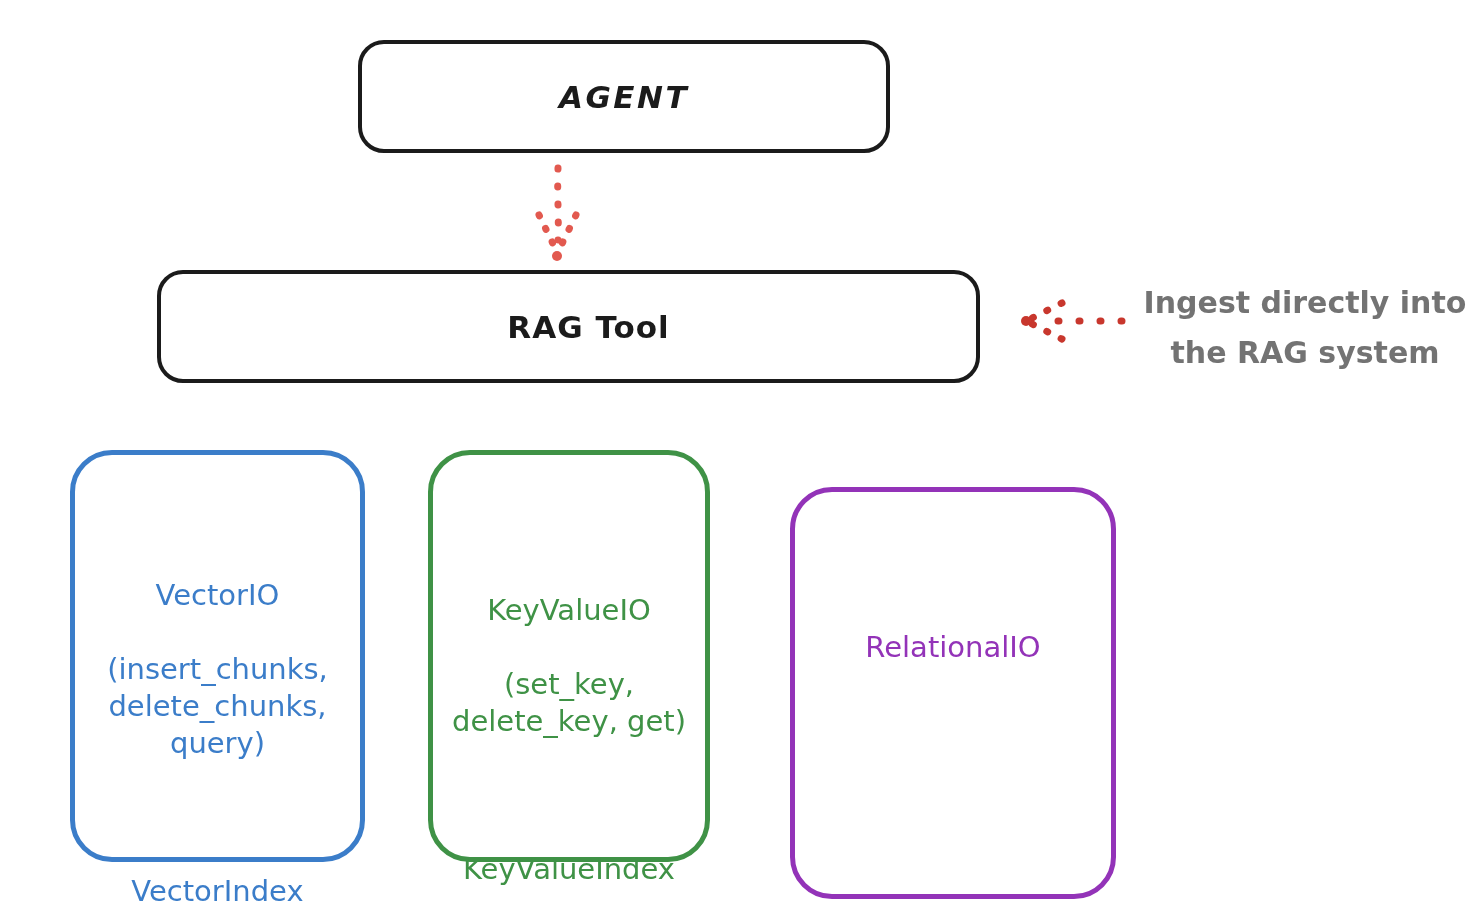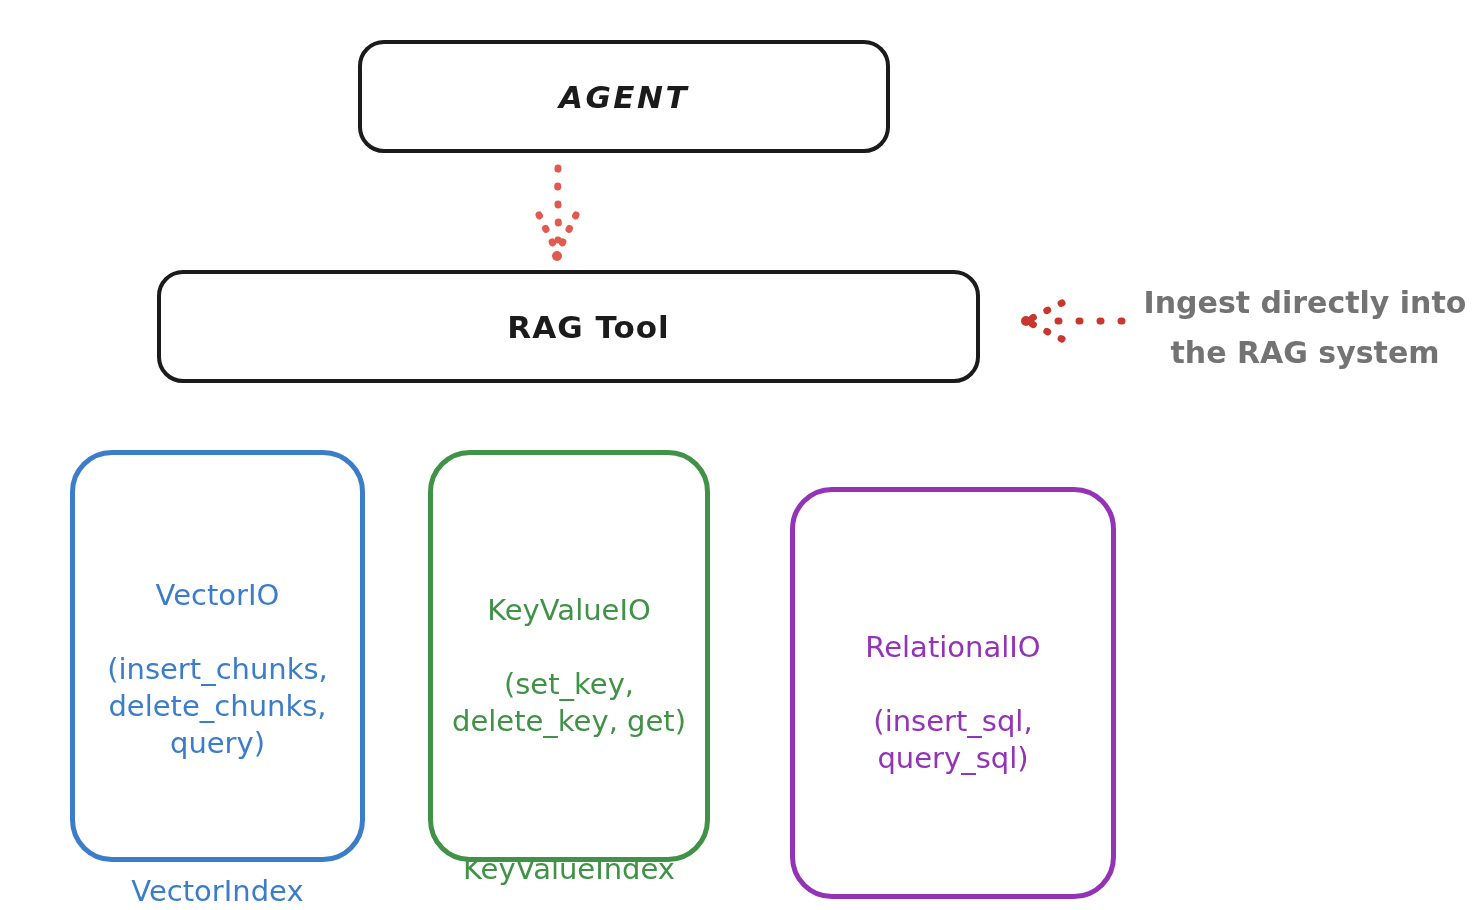--- a/index.html
+++ b/index.html
@@ -142,19 +142,17 @@
       <span class="sub">(set_key,
 delete_key, get)</span>
       <span class="sub">&nbsp;</span>
       <span class="sub">KeyValueIndex</span>
     </div>
   </div>
 
   <div class="node box-color" id="node-relational-io" style="left:790px; top:454px; width:326px; height:412px; border-color:#9333b8;margin-top:33px;">
     <div class="node-text" style="color:#9333b8; padding-top:100px;">
       <span class="sub">RelationalIO</span>
-      <span class="sub">(insert_sql,
-query_sql)</span>
       <span class="sub">&nbsp;</span>
     </div>
   </div>
 
 </div>
 
 </body></html>

